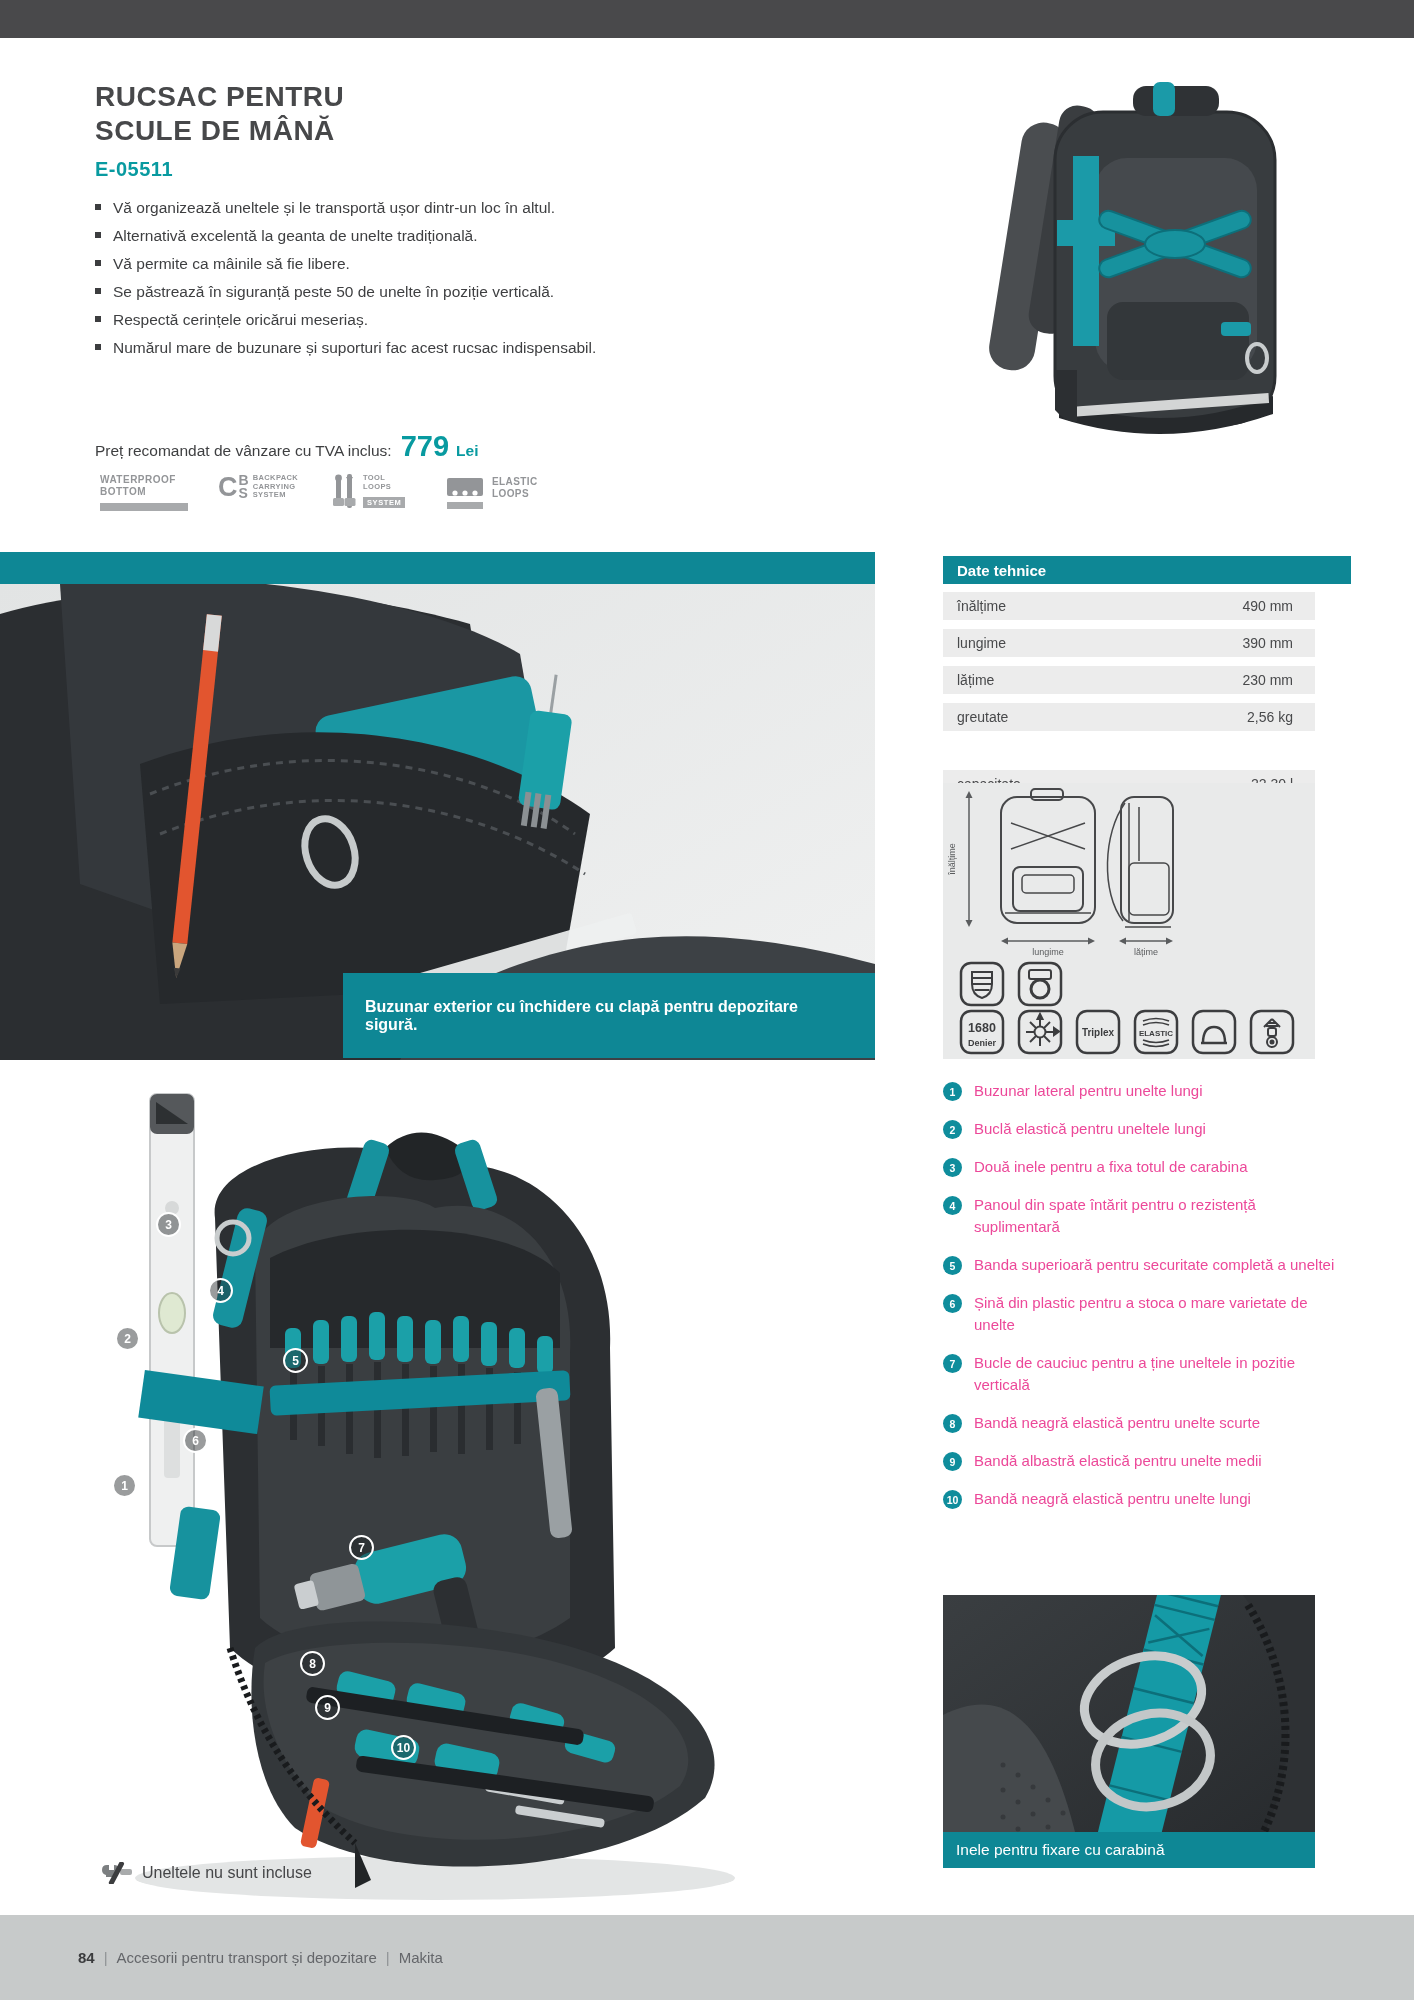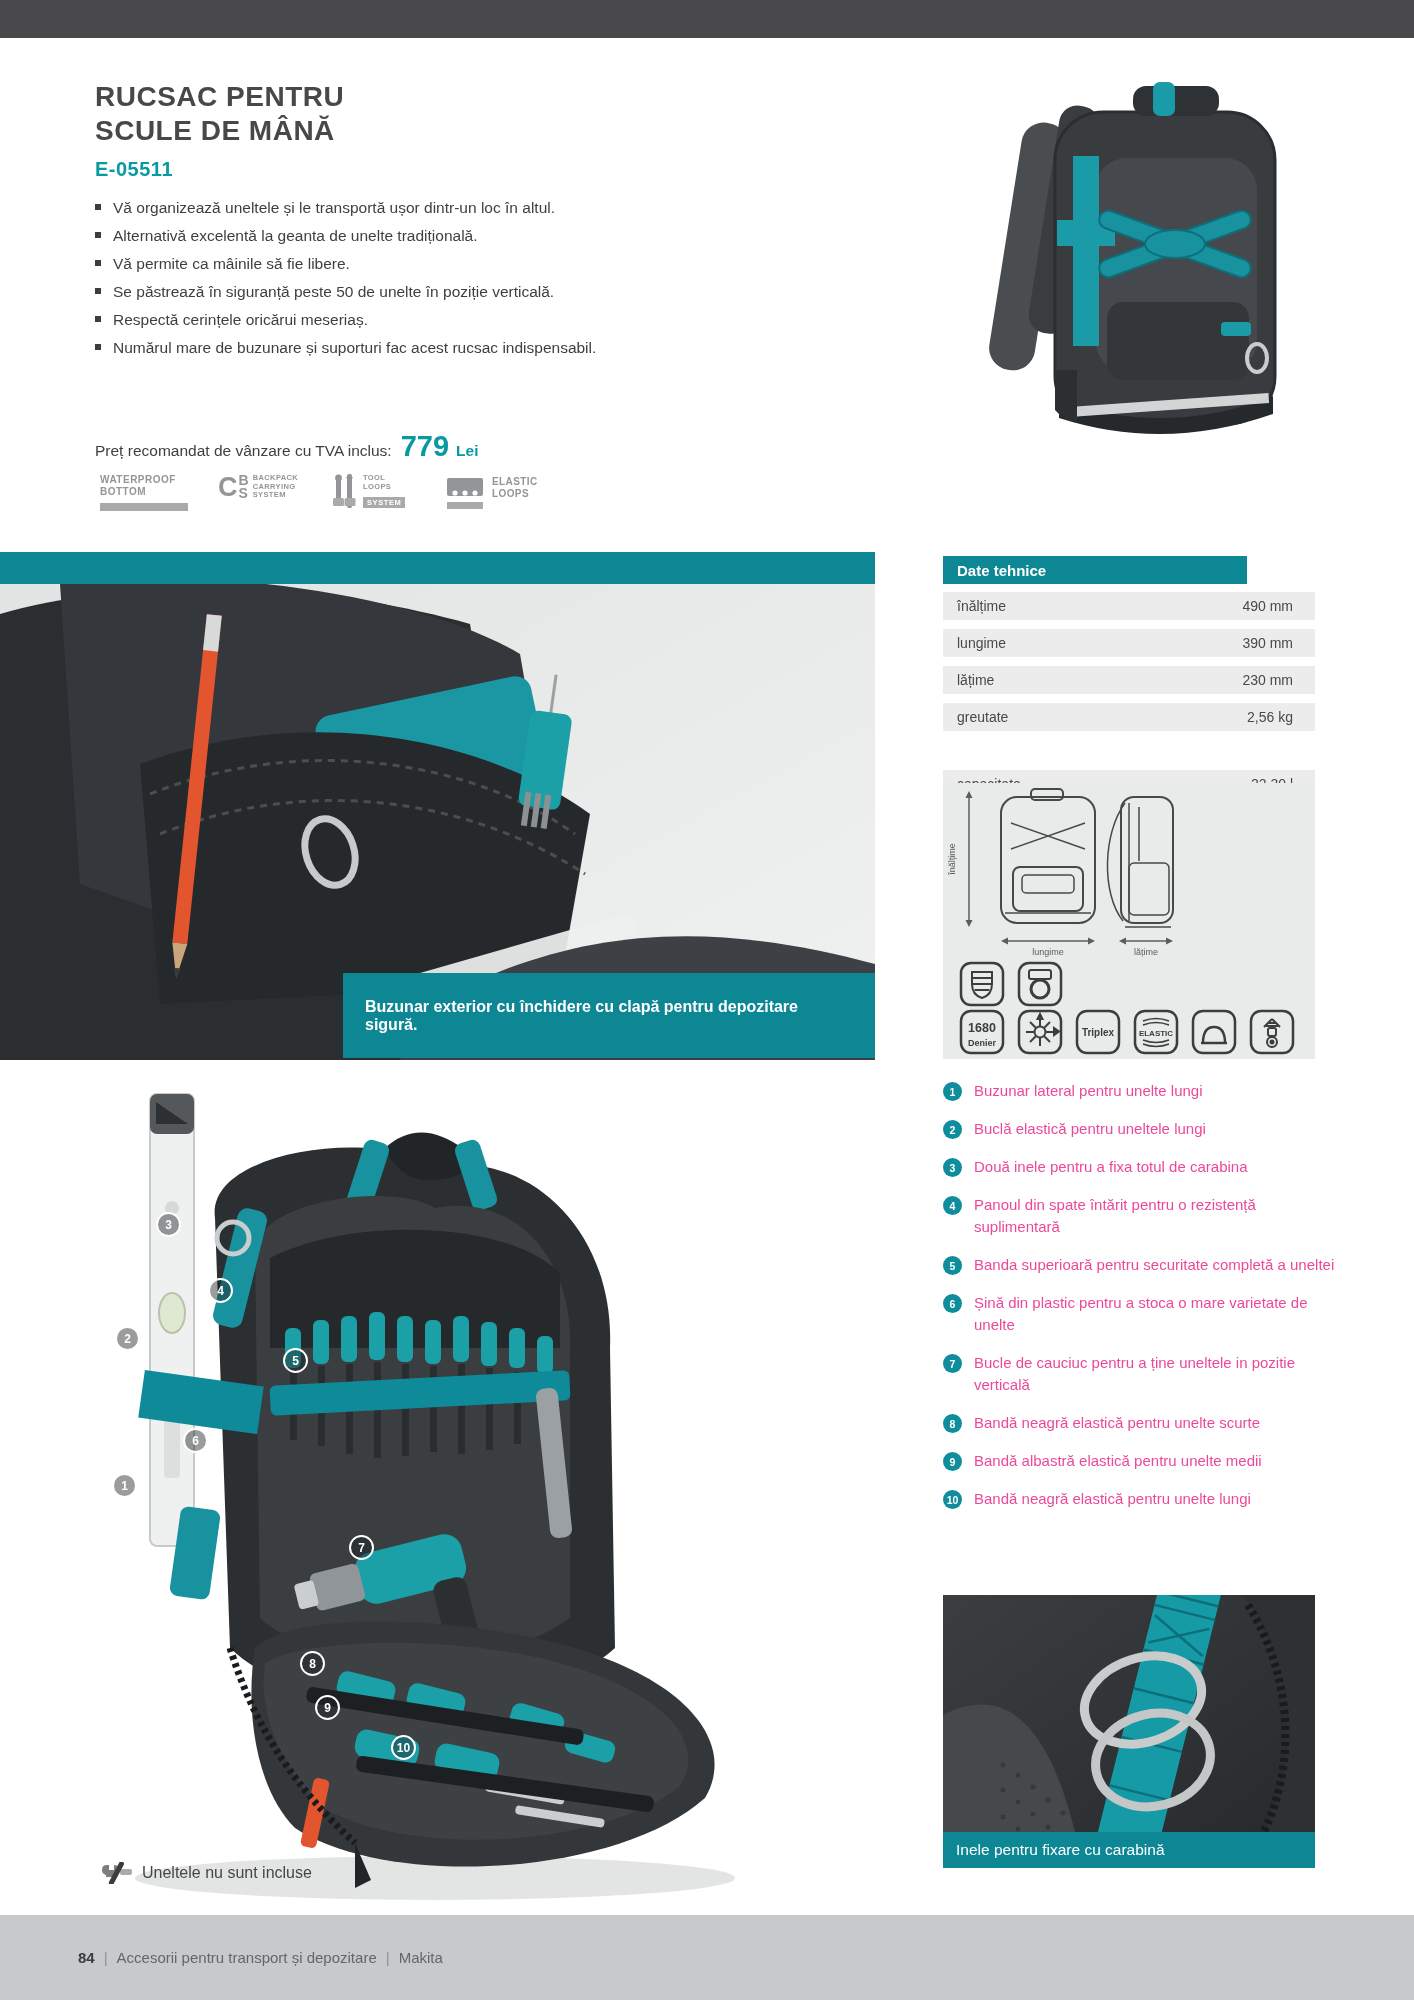--- a/index.html
+++ b/index.html
@@ -46,21 +46,21 @@
           font-weight:bold;letter-spacing:.6px;padding:1px 4px;margin-top:1px;}
 
   
   #photo-strip{left:0;top:552px;width:875px;height:32px;background:#0e8795;}
   #main-photo{left:0;top:584px;width:875px;height:476px;background:#e8eaea;}
   #main-caption{left:343px;top:973px;width:532px;height:85px;background:#0e8795;
     display:flex;align-items:center;padding:0 22px;box-sizing:border-box;}
   #main-caption span{color:#ffffff;font-size:16px;font-weight:bold;}
 
   
-  #specs-header{left:943px;top:556px;width:304px;height:28px;background:#0e8795;
+  #specs-header{left:943px;top:556px;width:408px;height:28px;background:#0e8795;
     display:flex;align-items:center;}
   #specs-header span{color:#fff;font-size:15px;font-weight:bold;padding-left:14px;}
   .spec-row{left:943px;width:372px;height:28px;background:#ececec;
     display:flex;align-items:center;justify-content:space-between;}
   .spec-row .k{font-size:14px;color:#48494b;padding-left:14px;}
   .spec-row .v{font-size:14px;color:#48494b;padding-right:22px;}
 
   
   #diagram{left:943px;top:783px;width:372px;height:276px;background:#e9eaea;}
 

